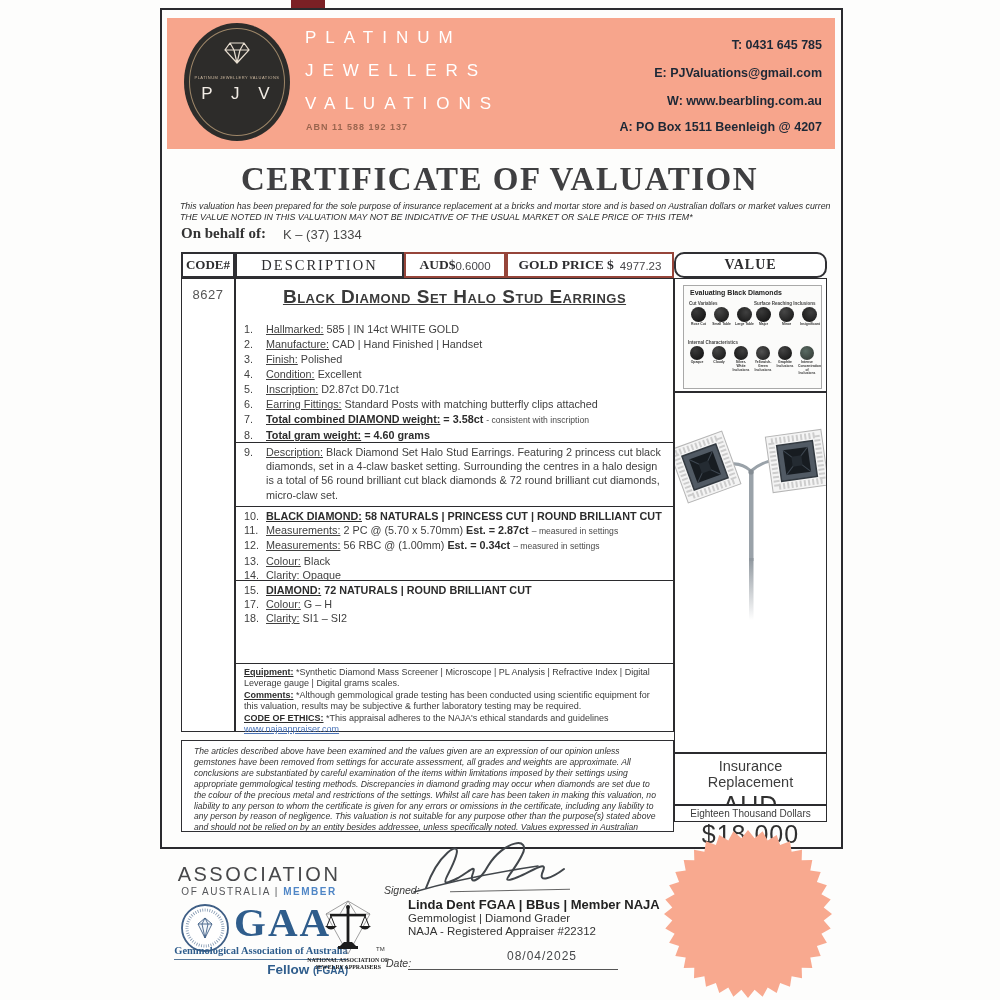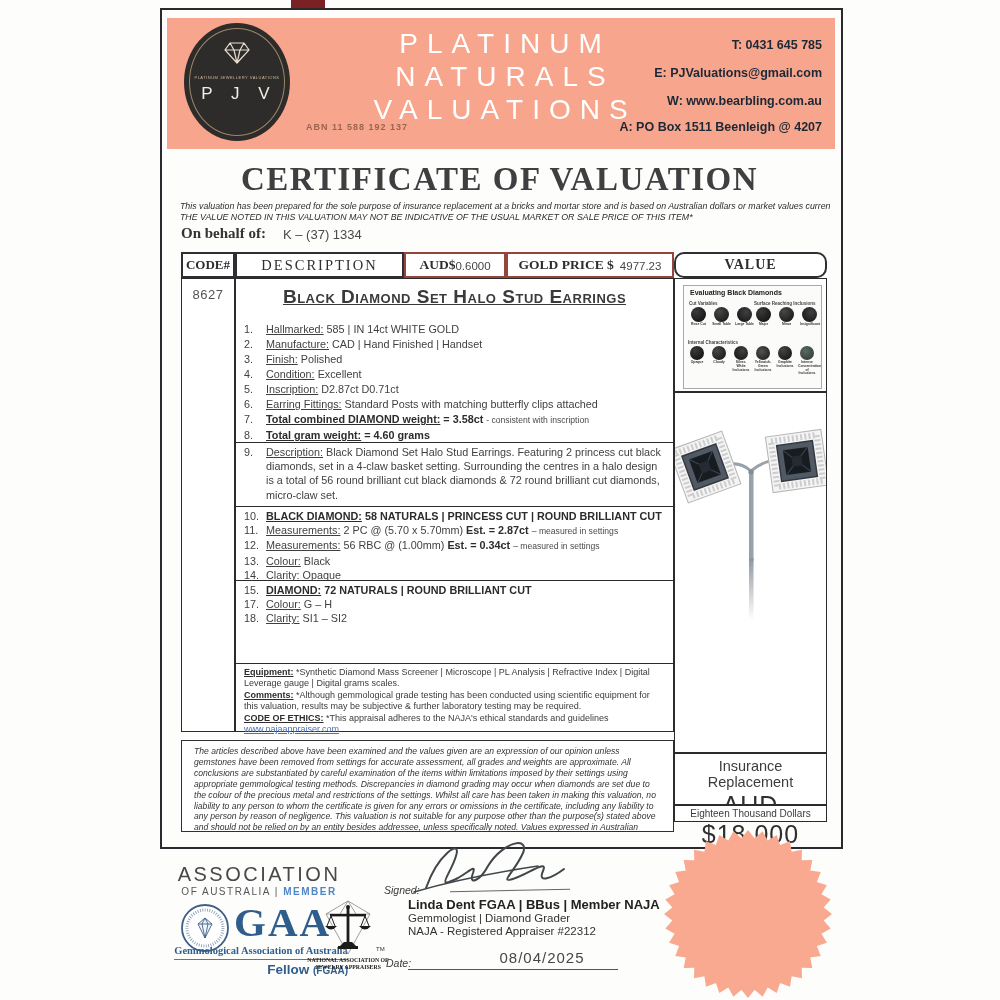--- a/index.html
+++ b/index.html
@@ -10,21 +10,21 @@
   #top-mark{left:291px;top:0;width:34px;height:9px;background:#7b2025;}
   
   #cert-border{left:160px;top:8px;width:679px;height:837px;border:2px solid #2a2a2e;}
   
   #band{left:167px;top:18px;width:668px;height:131px;background:#F7A58C;}
   #logo{left:184px;top:23px;width:106px;height:118px;background:#2D2C2A;border-radius:50%;}
   #logo .ring{position:absolute;left:5px;top:5px;right:5px;bottom:5px;border:1.5px solid #9d8668;border-radius:50%;}
   #logo .dia{position:absolute;left:0;right:0;top:19px;text-align:center;}
   #logo .arc{position:absolute;left:0;right:0;top:52px;text-align:center;font-size:4px;letter-spacing:.5px;color:#cdb9a0;}
   #logo .mono{position:absolute;left:4px;right:0;top:61px;text-align:center;font-size:17px;letter-spacing:7px;color:#f2ede6;}
-  .brand-line{left:305px;width:400px;height:30px;color:#ffffff;font-size:28px;letter-spacing:9px;font-weight:400;text-align:center;}
+  .brand-line{left:305px;width:400px;height:30px;color:#ffffff;font-size:17px;letter-spacing:9px;font-weight:400;}
   #abn{left:306px;top:122px;font-size:9px;letter-spacing:1px;color:#8a5a44;opacity:.85;font-weight:bold;}
   .contact-line{width:330px;text-align:right;font-size:12.5px;font-weight:bold;color:#1D2836;}
   
   #title{left:160px;top:161px;width:679px;text-align:center;font-family:"Liberation Serif",serif;
          font-weight:bold;font-size:33px;letter-spacing:1.5px;color:#3f3f41;}
   .subline{left:180px;width:650px;font-style:italic;font-size:8.8px;color:#2c2c2c;white-space:nowrap;overflow:hidden;}
   #behalf-label{left:181px;top:225px;font-family:"Liberation Serif",serif;font-weight:bold;font-size:15px;color:#333;}
   #behalf-value{left:283px;top:227px;font-size:13px;color:#4a4a4a;}
   
   .thcell{top:252px;height:26px;border:2px solid #2f2f33;box-sizing:border-box;background:#fff;
@@ -95,21 +95,21 @@
   #gaa-fellow .sfx2{font-size:10px;}
   #naja-text{left:300px;top:957px;width:96px;text-align:center;font-family:"Liberation Serif",serif;
              font-weight:bold;font-size:5.8px;line-height:6.6px;color:#1c1c1c;}
   #naja-tm{left:376px;top:946px;font-size:6px;color:#333;}
   #signed-label{left:384px;top:884px;font-style:italic;font-size:10.5px;color:#3a3a3a;}
   #sig-line{left:450px;top:890px;width:120px;height:1px;background:#666;transform:rotate(-1.2deg);}
   #signer-name{left:408px;top:897px;font-size:13px;font-weight:bold;color:#222;}
   #signer-role{left:408px;top:912px;font-size:11.5px;color:#333;}
   #signer-reg{left:408px;top:925px;font-size:11.5px;color:#333;}
   #date-label{left:386px;top:957px;font-style:italic;font-size:10.5px;color:#3a3a3a;}
-  #date-value{left:452px;top:949px;width:180px;text-align:center;font-size:15px;letter-spacing:1px;color:#45474a;}
+  #date-value{left:452px;top:949px;width:180px;text-align:center;font-size:12px;letter-spacing:1px;color:#45474a;}
   #date-line{left:408px;top:969px;width:210px;height:1px;background:#555;}
 </style>
 </head>
 <body>
 
 <div id="page">
 
   <div class="abs" id="top-mark"></div>
   <div class="abs" id="cert-border"></div>
 
@@ -118,21 +118,21 @@
     <div class="ring"></div>
     <div class="dia">
       <svg width="26" height="22" viewBox="0 0 26 22">
         <path d="M6,1 L20,1 L25,8 L13,21 L1,8 Z M1,8 H25 M6,1 L10,8 M20,1 L16,8 M10,8 L13,21 M16,8 L13,21" fill="none" stroke="#e8ded0" stroke-width="1.2"></path>
       </svg>
     </div>
     <div class="arc">PLATINUM JEWELLERY VALUATIONS</div>
     <div class="mono">P J V</div>
   </div>
   <div class="abs brand-line" style="top:28px;">PLATINUM</div>
-  <div class="abs brand-line" style="top:61px;">NATURALS</div>
+  <div class="abs brand-line" style="top:61px;">JEWELLERS</div>
   <div class="abs brand-line" style="top:94px;">VALUATIONS</div>
   <div class="abs" id="abn">ABN 11 588 192 137</div>
   <div class="abs contact-line" style="left:492px;top:38px;">T: 0431 645 785</div>
   <div class="abs contact-line" style="left:492px;top:66px;">E: PJValuations@gmail.com</div>
   <div class="abs contact-line" style="left:492px;top:94px;">W: www.bearbling.com.au</div>
   <div class="abs contact-line" style="left:492px;top:120px;">A: PO Box 1511 Beenleigh @ 4207</div>
 
   <div class="abs" id="title">CERTIFICATE OF VALUATION</div>
   <div class="abs subline" style="top:201px;">This valuation has been prepared for the sole purpose of insurance replacement at a bricks and mortar store and is based on Australian dollars or market values current at the below mentioned date.</div>
   <div class="abs subline" style="top:212px;">THE VALUE NOTED IN THIS VALUATION MAY NOT BE INDICATIVE OF THE USUAL MARKET OR SALE PRICE OF THIS ITEM*</div>

